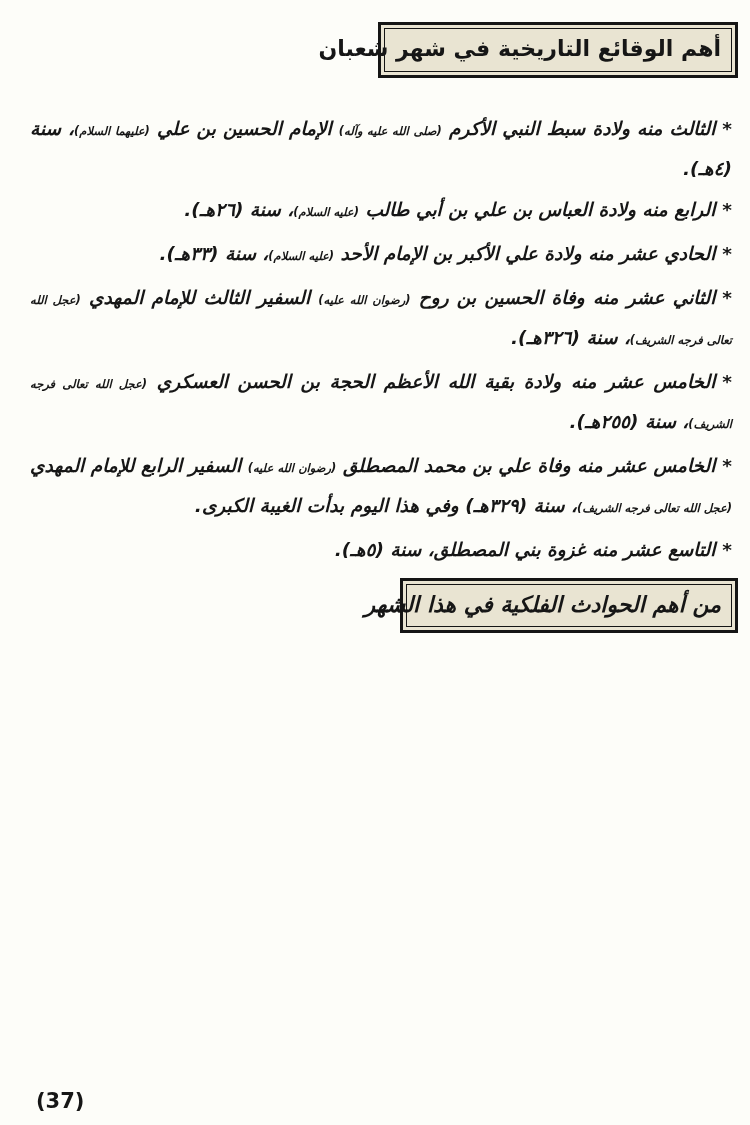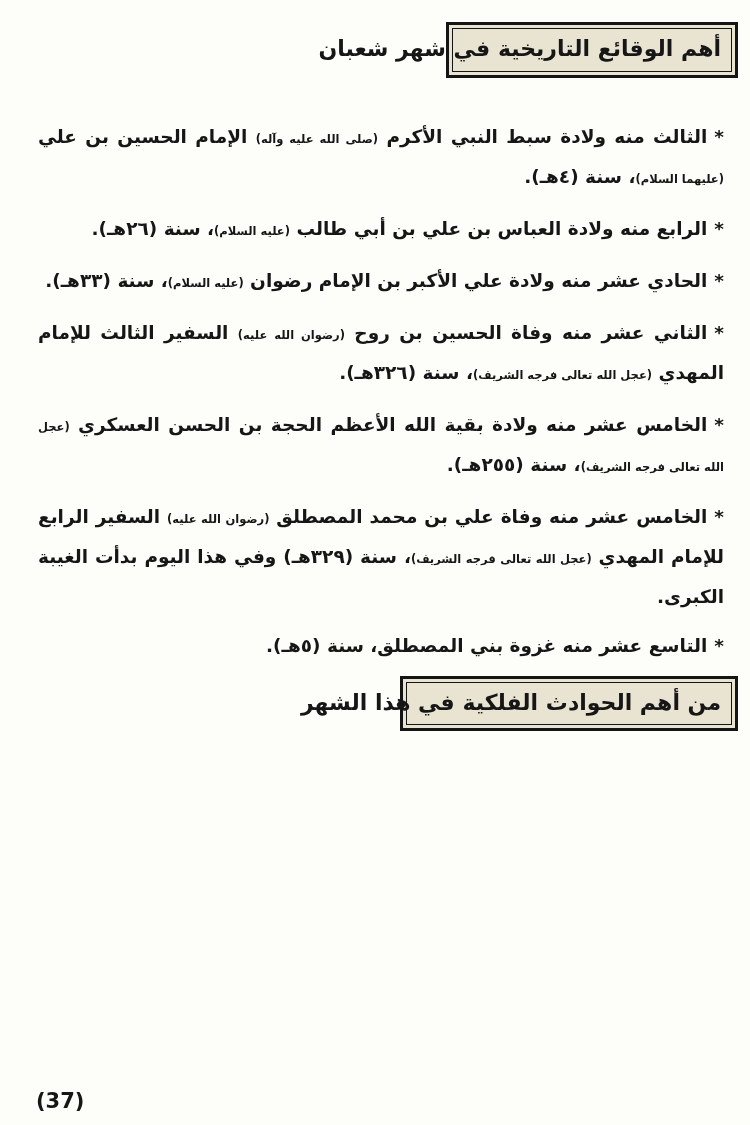--- a/index.html
+++ b/index.html
@@ -26,32 +26,33 @@
     padding: 6px 10px 8px 10px;
     text-align: center;
   }
   .title-box h1 {
     margin: 0;
     font-size: 22px;
     font-weight: bold;
     line-height: 1.25;
     white-space: nowrap;
   }
-  #historical-title-box { width: 292px; }
-  #astronomical-title-box { width: 338px; margin-top: 0; }
+  #historical-title-box { width: 360px; }
+  #astronomical-title-box { width: 338px; margin-top: 0; font-style: italic; }
   .events {
     padding: 28px 14px 0 26px;
     font-weight: bold;
     font-size: 18.5px;
   }
   #historical-events { min-height: 500px; }
   .events p.event-line {
-    margin: 12px;
+    margin: 4px;
     line-height: 37px;
     text-align: justify;
+    font-style: italic;
   }
   .bullet { margin-left: 7px; }
   .honorific {
     font-size: 11.5px;
     font-weight: bold;
     letter-spacing: -0.3px;
   }
   #astronomical-events { padding-top: 24px; }
   #astronomical-events p.event-line { line-height: 36px; }
   .page-number {
@@ -70,21 +71,21 @@
 
   <div class="title-box" id="historical-title-box">
     <div class="inner">
       <h1>أهم الوقائع التاريخية في شهر شعبان</h1>
     </div>
   </div>
 
   <div class="events" id="historical-events">
       <p class="event-line"><span class="bullet">*</span><span class="normal">الثالث منه ولادة سبط النبي الأكرم </span><span class="honorific">(صلى الله عليه وآله)</span><span class="normal"> الإمام الحسين بن علي </span><span class="honorific">(عليهما السلام)</span><span class="normal">، سنة (٤هـ).</span></p>
       <p class="event-line"><span class="bullet">*</span><span class="normal">الرابع منه ولادة العباس بن علي بن أبي طالب </span><span class="honorific">(عليه السلام)</span><span class="normal">، سنة (٢٦هـ).</span></p>
-      <p class="event-line"><span class="bullet">*</span><span class="normal">الحادي عشر منه ولادة علي الأكبر بن الإمام رضوان </span><span class="honorific">(عليه السلام)</span><span class="normal">، سنة (٣٣هـ).</span></p>
+      <p class="event-line"><span class="bullet">*</span><span class="normal">الحادي عشر منه ولادة علي الأكبر بن الإمام الأحد </span><span class="honorific">(عليه السلام)</span><span class="normal">، سنة (٣٣هـ).</span></p>
       <p class="event-line"><span class="bullet">*</span><span class="normal">الثاني عشر منه وفاة الحسين بن روح </span><span class="honorific">(رضوان الله عليه)</span><span class="normal"> السفير الثالث للإمام المهدي </span><span class="honorific">(عجل الله تعالى فرجه الشريف)</span><span class="normal">، سنة (٣٢٦هـ).</span></p>
       <p class="event-line"><span class="bullet">*</span><span class="normal">الخامس عشر منه ولادة بقية الله الأعظم الحجة بن الحسن العسكري </span><span class="honorific">(عجل الله تعالى فرجه الشريف)</span><span class="normal">، سنة (٢٥٥هـ).</span></p>
       <p class="event-line"><span class="bullet">*</span><span class="normal">الخامس عشر منه وفاة علي بن محمد المصطلق </span><span class="honorific">(رضوان الله عليه)</span><span class="normal"> السفير الرابع للإمام المهدي </span><span class="honorific">(عجل الله تعالى فرجه الشريف)</span><span class="normal">، سنة (٣٢٩هـ) وفي هذا اليوم بدأت الغيبة الكبرى.</span></p>
       <p class="event-line"><span class="bullet">*</span><span class="normal">التاسع عشر منه غزوة بني المصطلق، سنة (٥هـ).</span></p>
     </div>
 
   <div class="title-box" id="astronomical-title-box">
     <div class="inner">
       <h1>من أهم الحوادث الفلكية في هذا الشهر</h1>
     </div>

